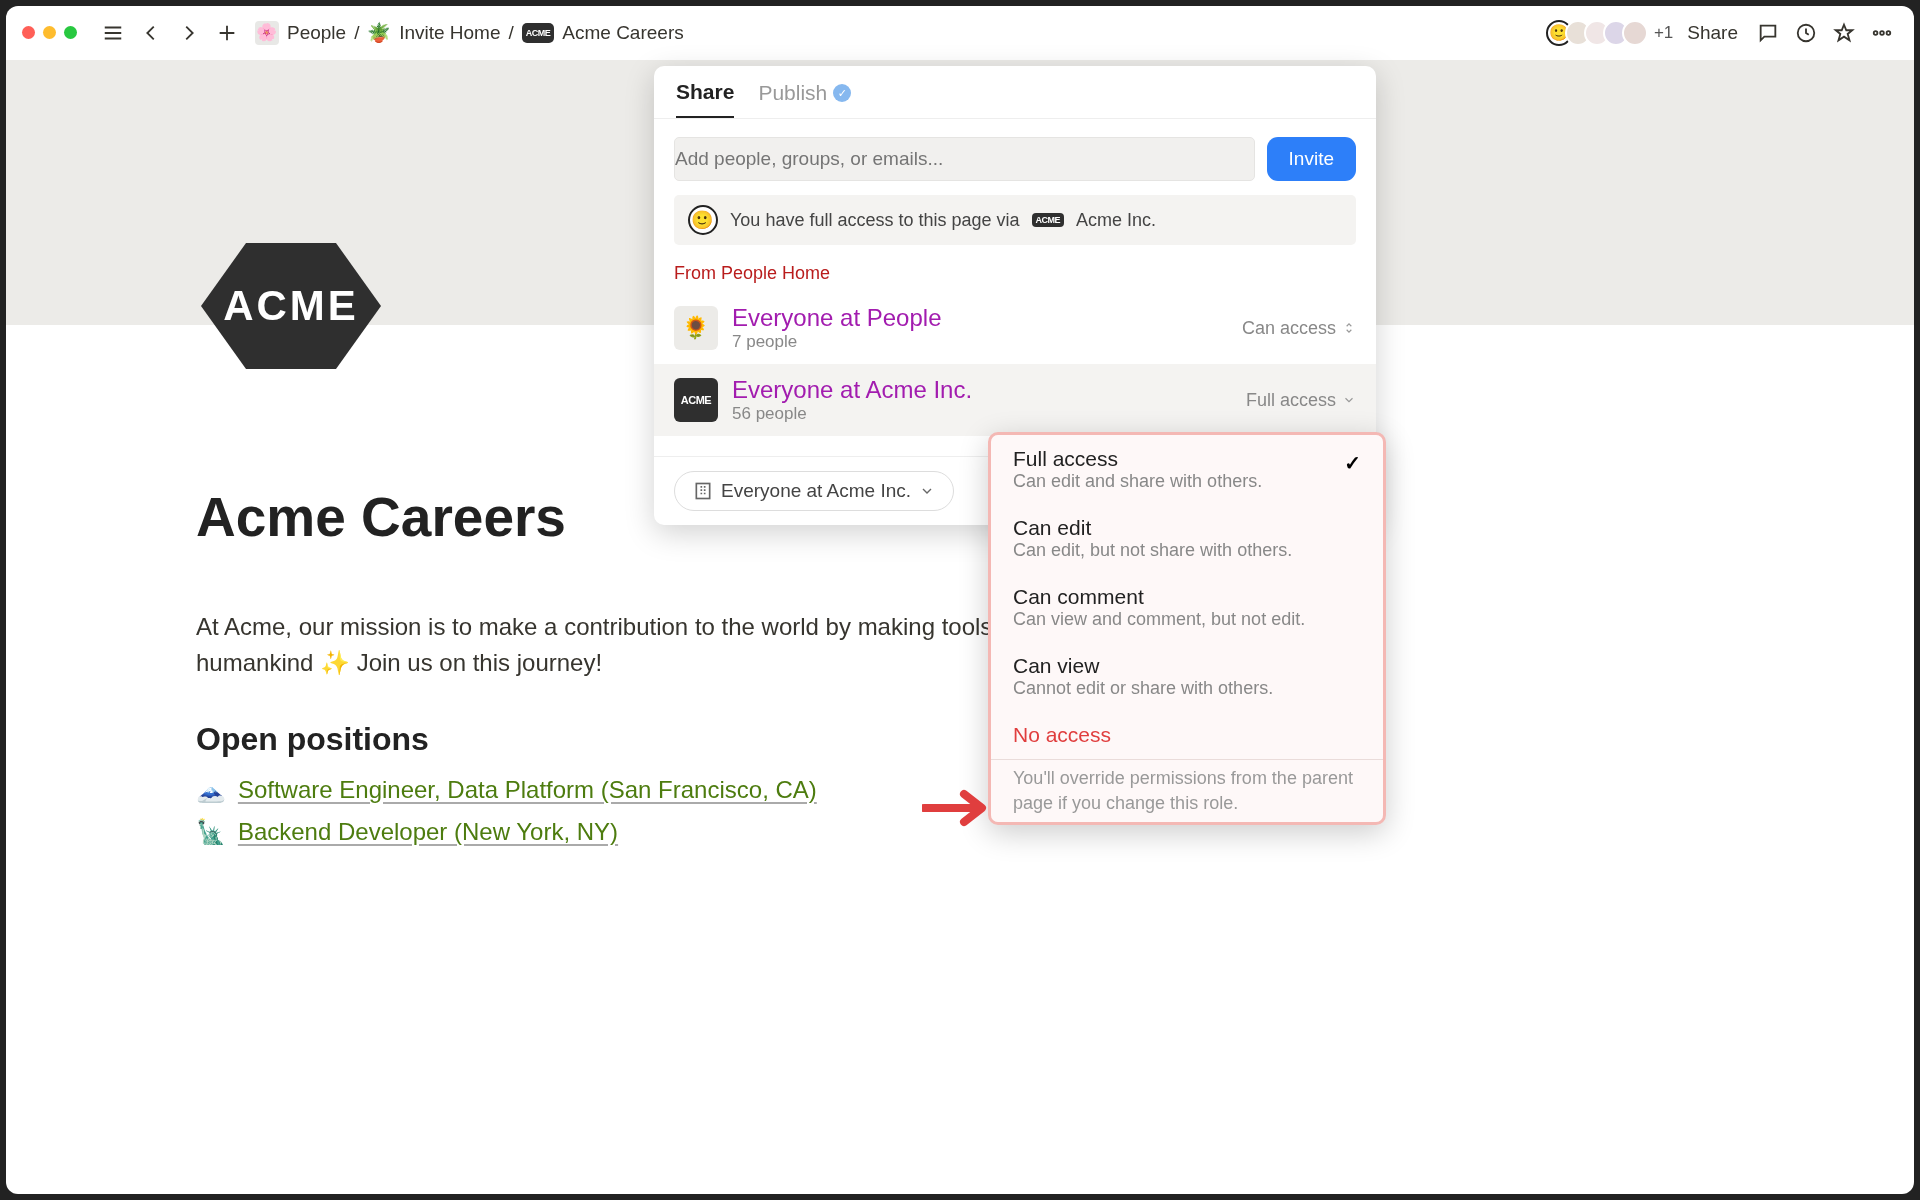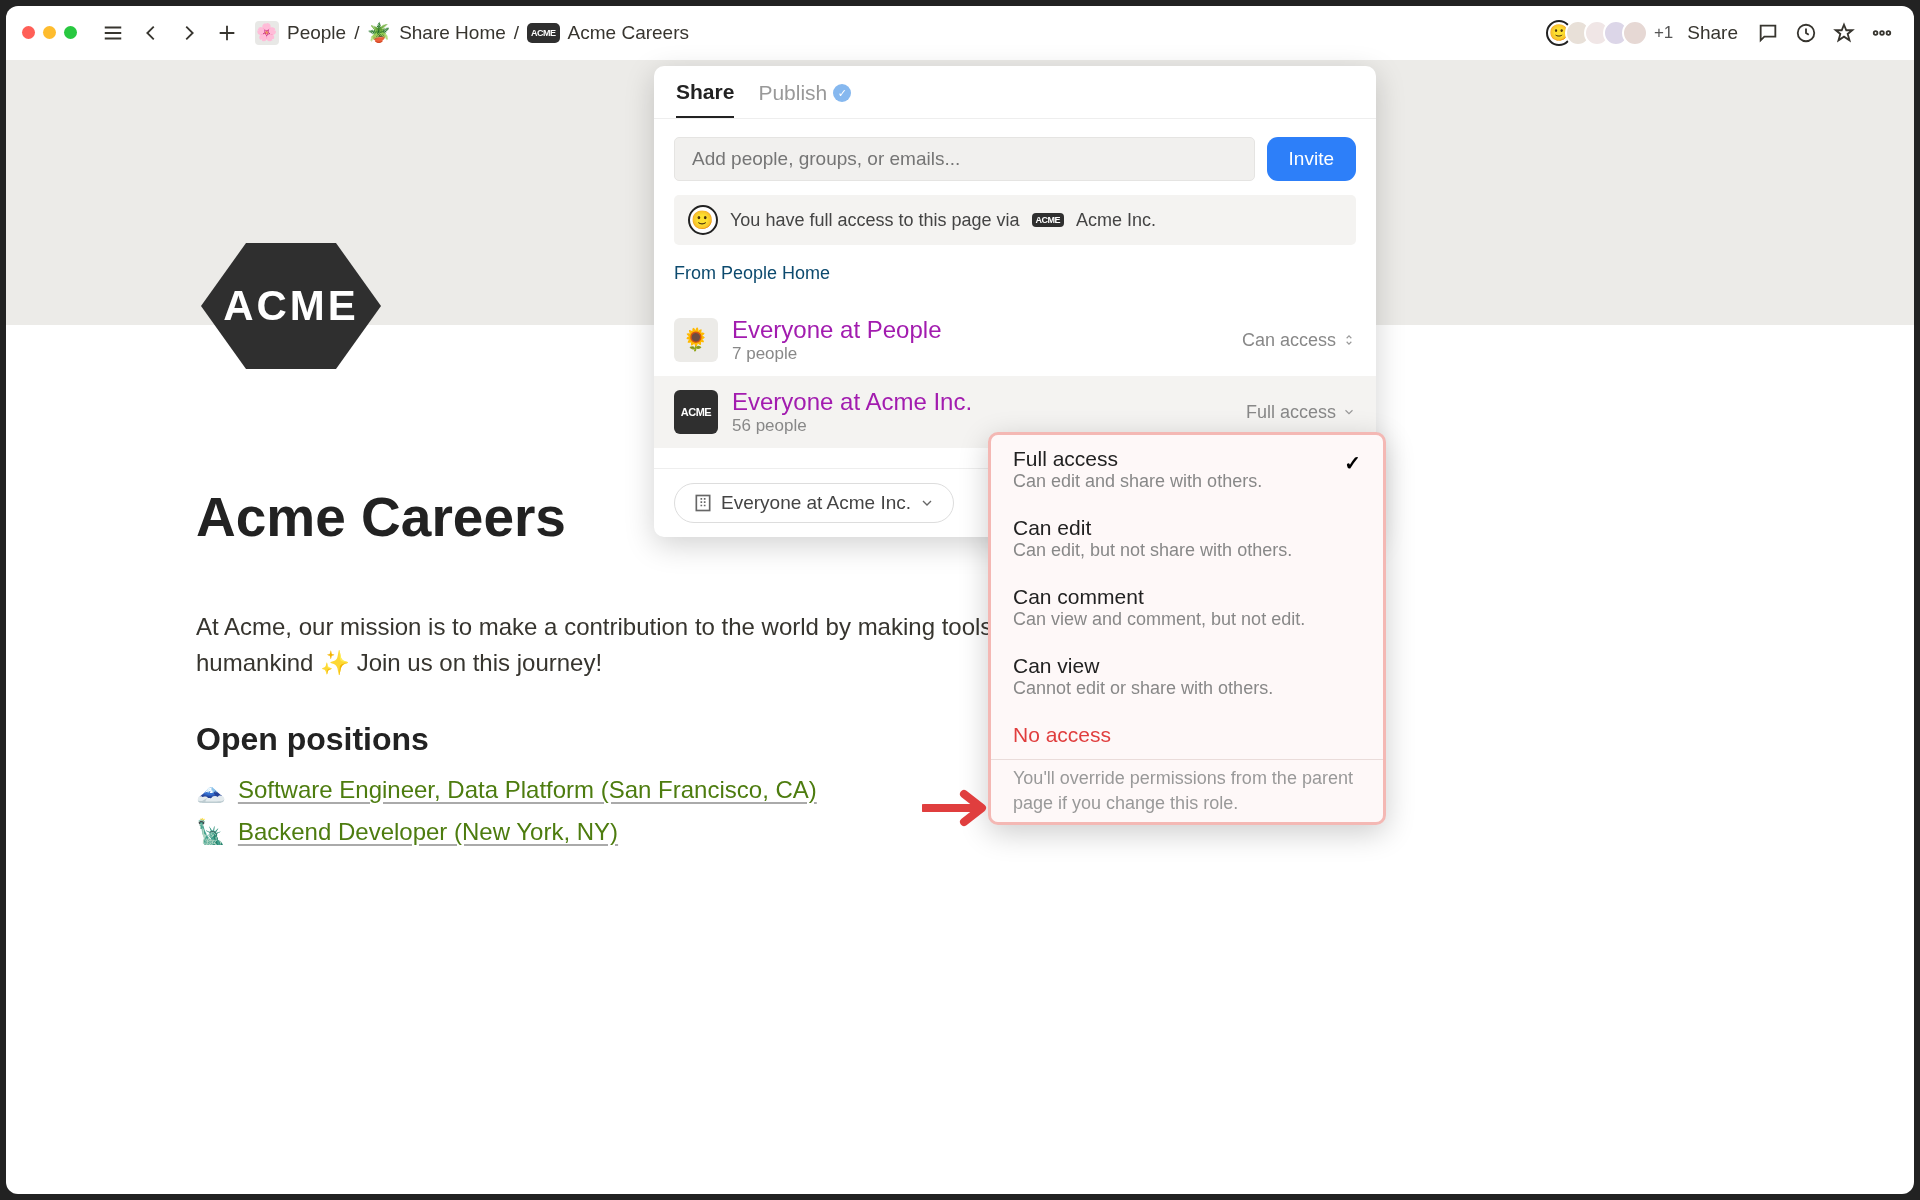--- a/index.html
+++ b/index.html
@@ -32,26 +32,26 @@
 .pos a{color:#4d7c0f;text-decoration-color:#aaa;text-underline-offset:4px}
 .pos-emoji{font-size:24px}
 
 .share-panel{position:absolute;top:60px;left:648px;width:722px;background:#fff;border-radius:10px;box-shadow:0 8px 30px rgba(0,0,0,.18);overflow:visible}
 .share-tabs{display:flex;align-items:center;gap:24px;padding:14px 22px 0;font-size:21px}
 .tab{color:#999;padding-bottom:12px;cursor:pointer;display:flex;align-items:center;gap:6px}
 .tab.active{color:#222;font-weight:600;border-bottom:2px solid #222}
 .verify{width:18px;height:18px;background:#86b8ef;border-radius:50%;color:#fff;font-size:11px;display:flex;align-items:center;justify-content:center}
 .share-body{border-top:1px solid #eee;padding:18px 20px 20px}
 .inv-row{display:flex;gap:12px;margin-bottom:14px}
-.inv-input{flex:1;height:44px;background:#f1f0ee;border:1px solid #e5e4e2;border-radius:5px;padding:0 17px;font-size:19px;color:#999}
+.inv-input{flex:1;height:44px;background:#f1f0ee;border:1px solid #e5e4e2;border-radius:5px;padding:0 0;font-size:19px;color:#999}
 .inv-btn{background:#2d7ff9;color:#fff;border:none;border-radius:11px;padding:0 22px;font-size:19px;font-weight:500;cursor:pointer}
 .access-note{background:#f4f3f1;border-radius:5px;padding:10px 14px;display:flex;align-items:center;gap:12px;font-size:18px;color:#444;margin-bottom:18px}
 .note-av{width:30px;height:30px;border-radius:50%;border:2px solid #222;background:#fff;display:flex;align-items:center;justify-content:center}
 .mini-acme{background:#2f2f2f;color:#fff;font-size:9px;font-weight:700;border-radius:4px;padding:2px 4px;letter-spacing:-.5px}
-.from-lbl{font-size:18px;color:#0c4a6e;margin-bottom:20px}
+.from-lbl{font-size:18px;color:#b91c1c;margin-bottom:8px}
 .perm-row{display:flex;align-items:center;padding:12px 0;gap:14px}
 .perm-row.hl{background:#f4f3f1;margin:0 -20px;padding:12px 20px}
 .perm-ic{width:44px;height:44px;border-radius:6px;background:#ecebe8;display:flex;align-items:center;justify-content:center;font-size:22px}
 .perm-ic.acme{background:#2f2f2f;color:#fff;font-size:11px;font-weight:700;letter-spacing:-.5px}
 .perm-info{flex:1}
 .perm-name{font-size:24px;color:#a21caf}
 .perm-sub{font-size:17px;color:#888}
 .perm-level{font-size:18px;color:#888;display:flex;align-items:center;gap:6px}
 .chip-row{padding:14px 20px;border-top:1px solid #eee}
 .chip{display:inline-flex;align-items:center;gap:8px;border:1px solid #ddd;border-radius:22px;padding:8px 18px;font-size:19px;color:#444}
@@ -97,21 +97,21 @@
     <div class="ico-btn">
         <svg viewBox="0 0 24 24">
           <path d="M12 4v16M4 12h16"></path>
         </svg>
       </div>
     <div class="crumbs">
       <span class="crumb-icon crumb-flower">🌸</span>
       <span>People</span>
       <span>/</span>
       <span>🪴</span>
-      <span>Share Home</span>
+      <span>Invite Home</span>
       <span>/</span>
       <span class="crumb-icon crumb-acme">ACME</span>
       <span>Acme Careers</span>
     </div>
     <div class="spacer"></div>
     <div class="avatars">
       <div class="av" style="background:#fff;border:2px solid #222">🙂</div>
       <div class="av" style="background:#e8e0d8"></div>
       <div class="av" style="background:#f0e6e6"></div>
       <div class="av" style="background:#dcd6e8"></div>

